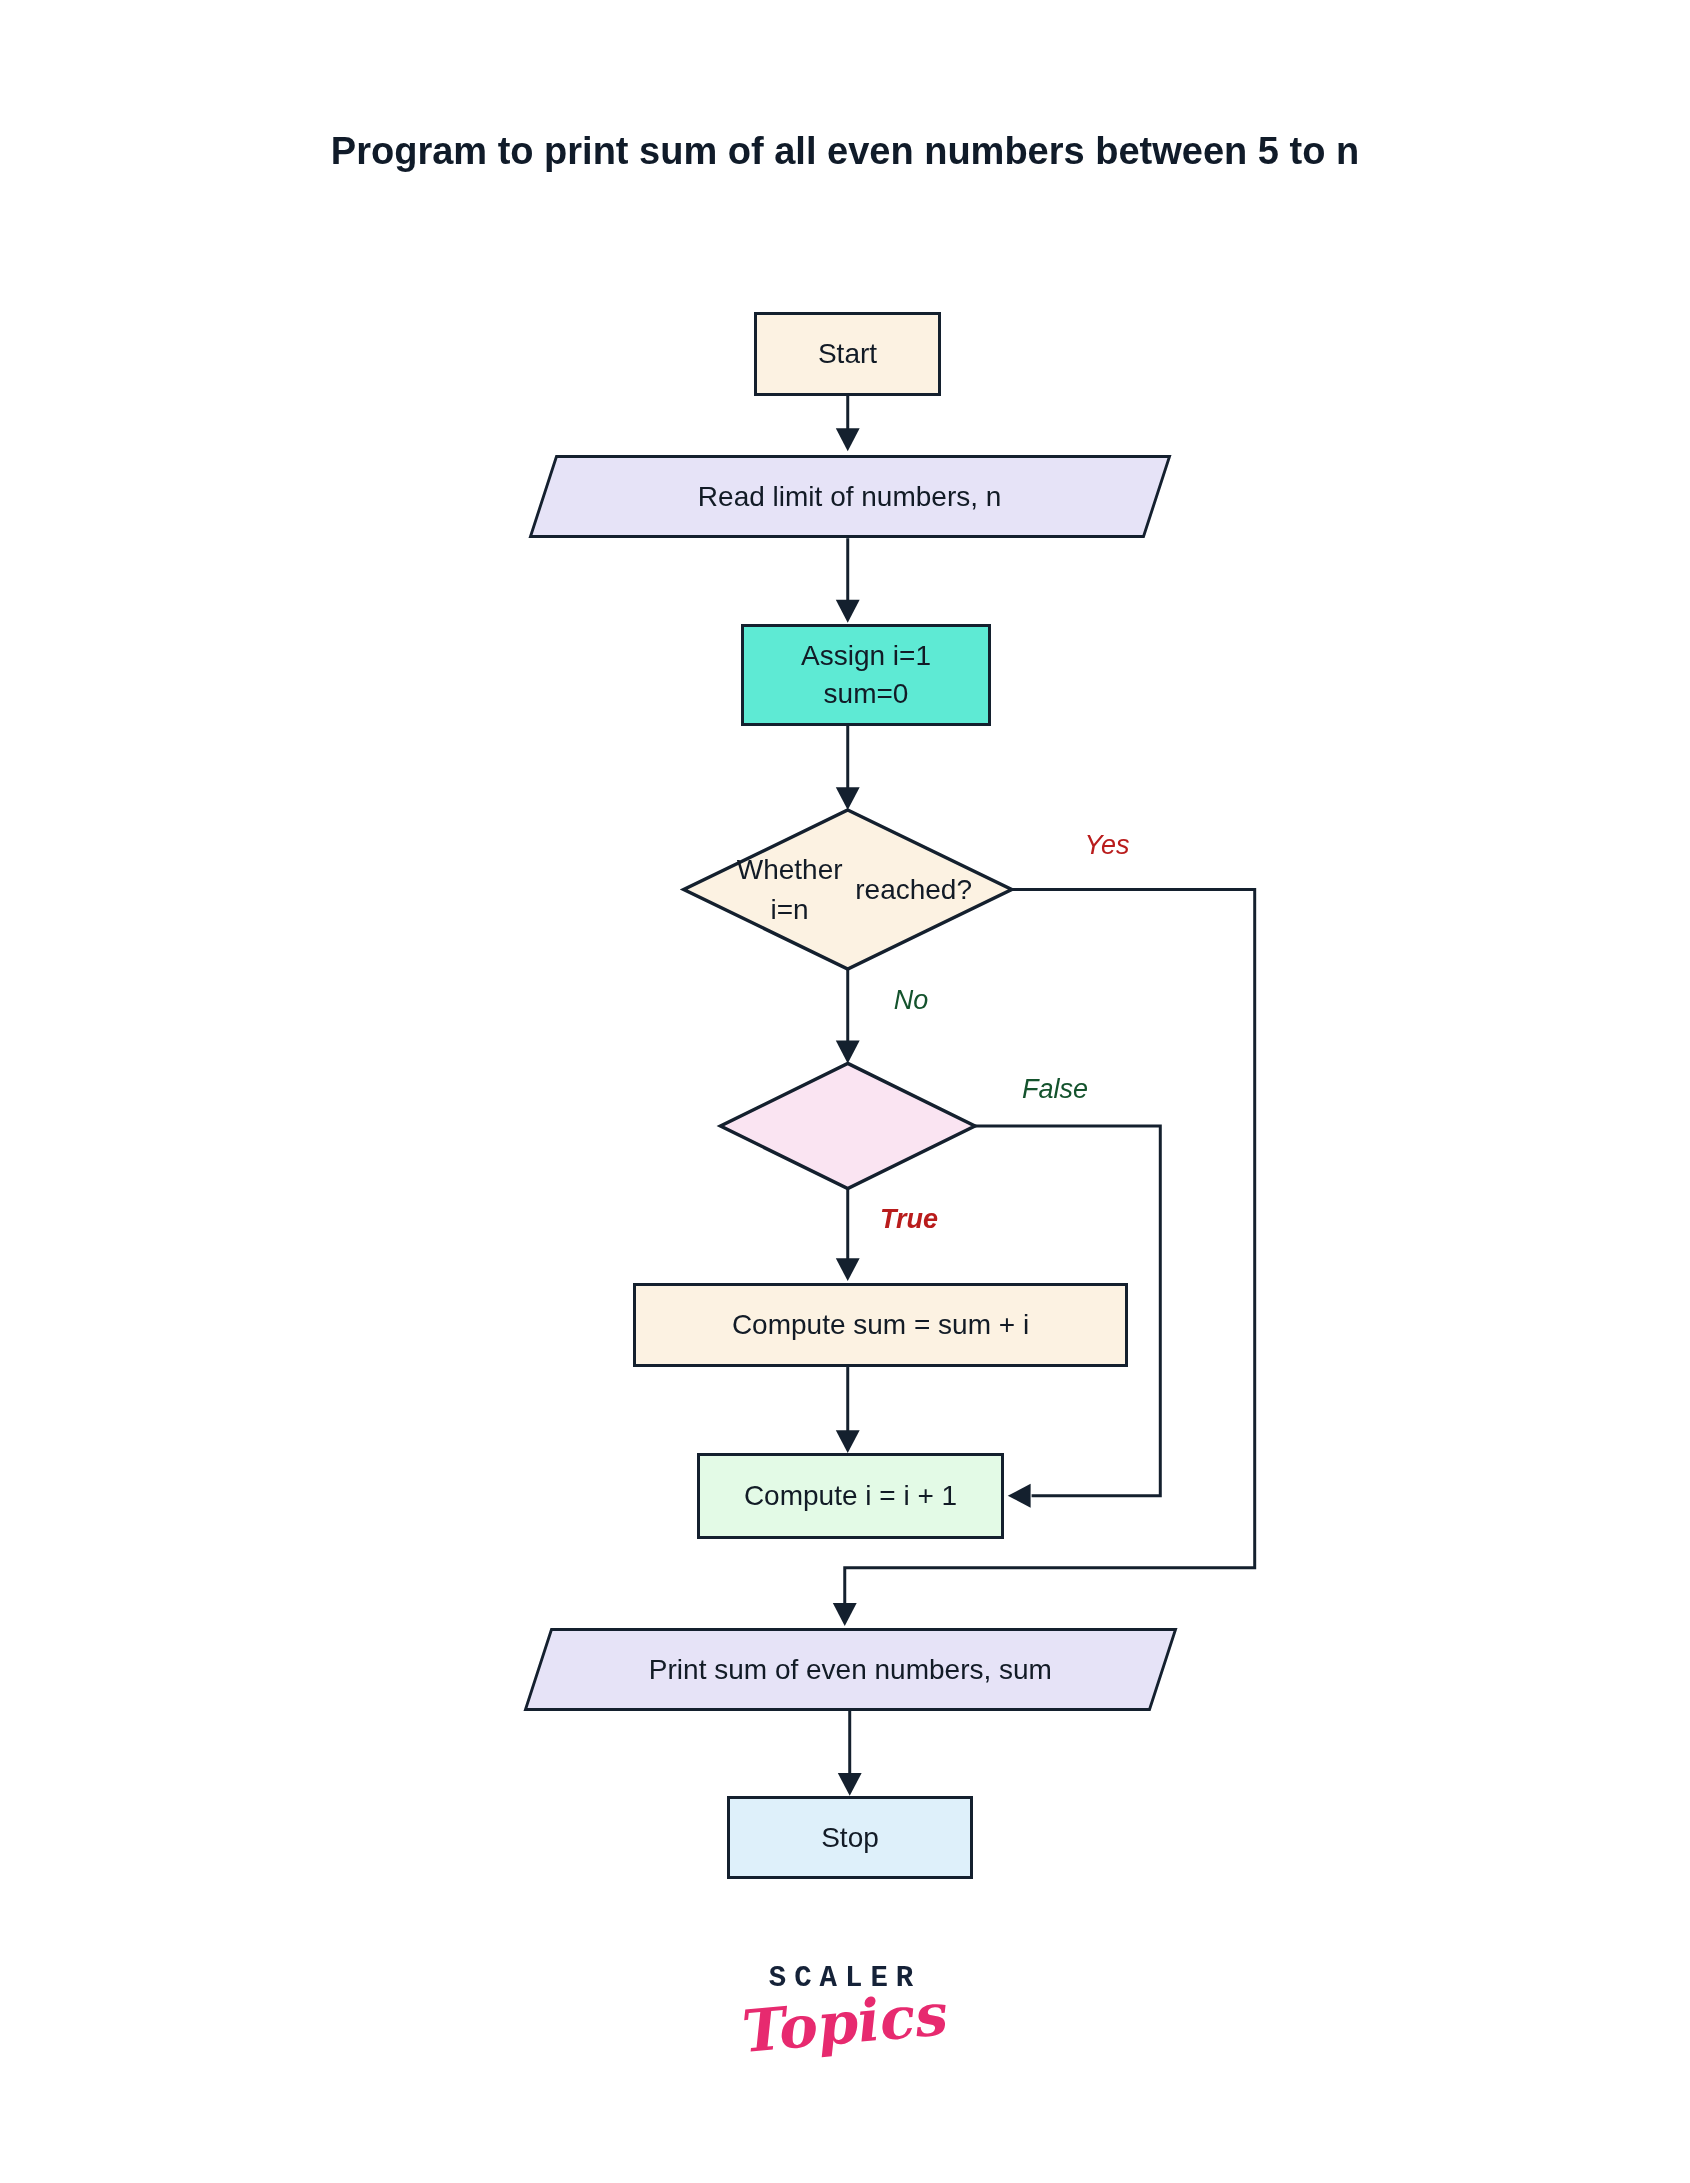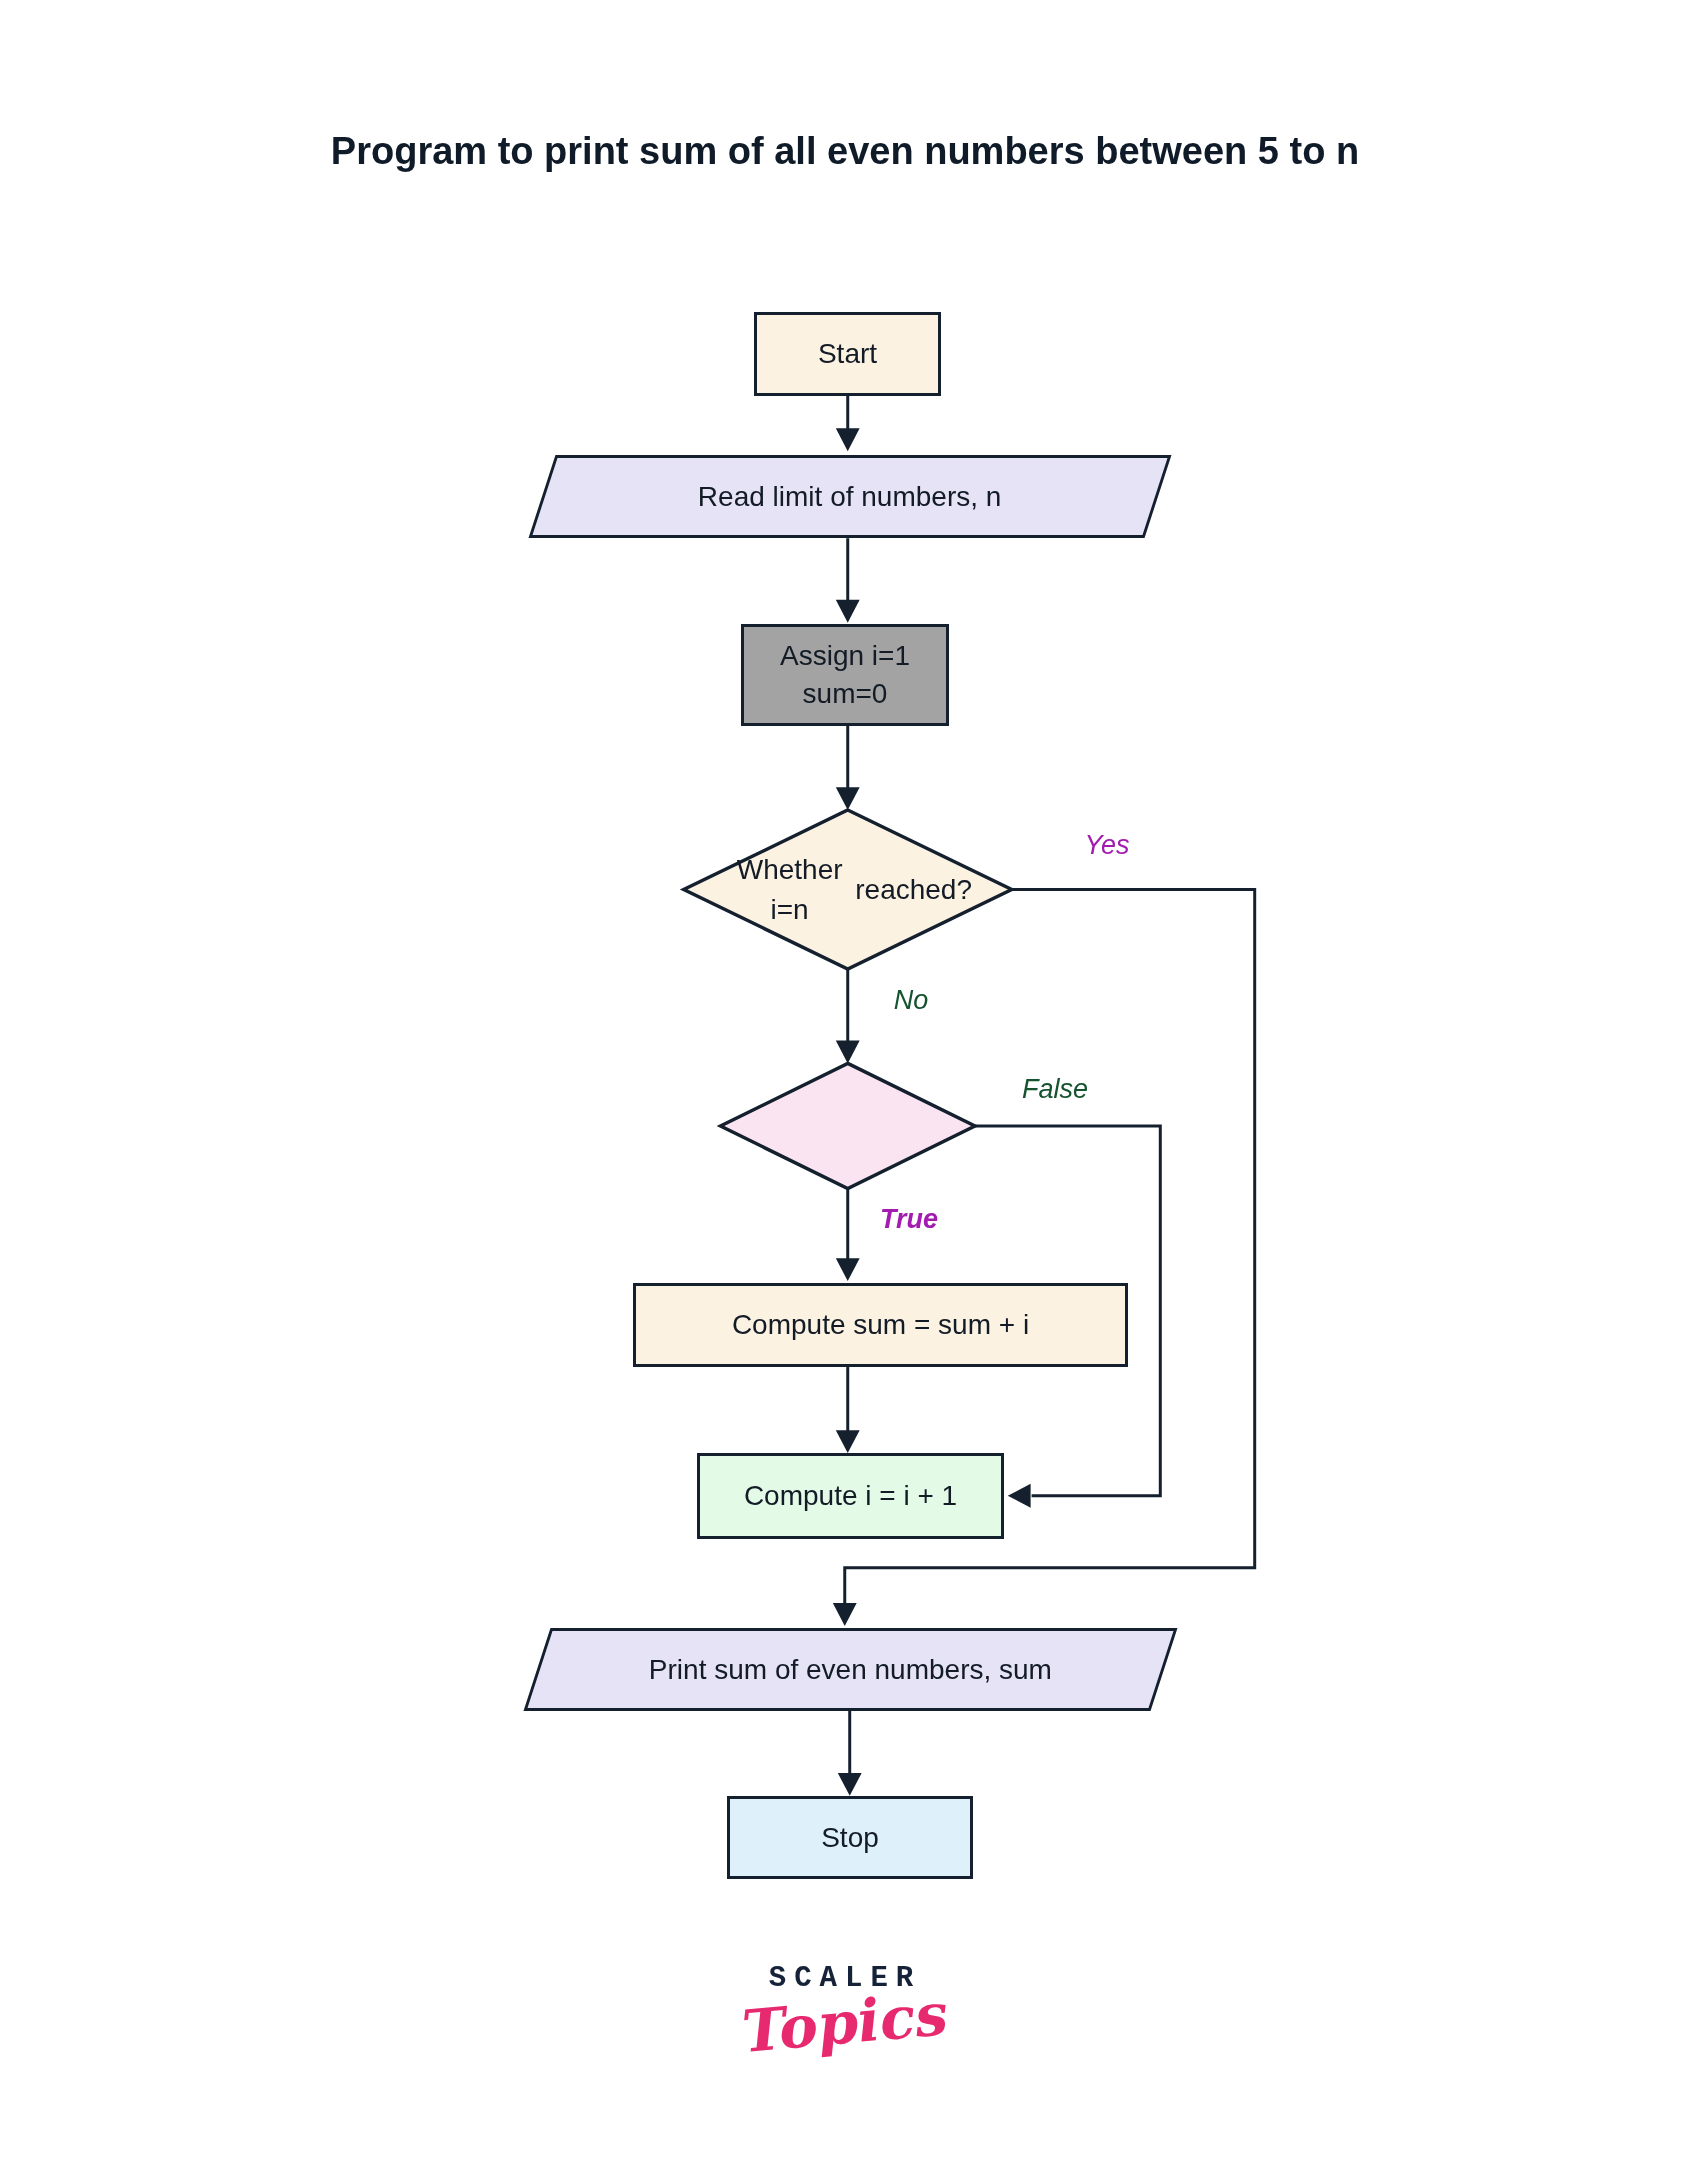--- a/index.html
+++ b/index.html
@@ -17,37 +17,37 @@
     letter-spacing:0px;
   }
   .node{
     position:absolute;box-sizing:border-box;
     border:3.5px solid #14202E;
     display:flex;align-items:center;justify-content:center;
     font-size:28px;color:#121b26;line-height:1.35;text-align:center;
   }
   .node.start{left:754px;top:286px;width:187px;height:84px;background:#FCF2E2;margin-top:26px;}
   .node.read {left:542px;top:455px;width:616px;height:83px;background:#E6E3F7;transform:skewX(-18deg);}
-  .node.assign{left:741px;top:624px;width:208px;height:102px;background:#a3a3a3;}
+  .node.assign{left:741px;top:624px;width:250px;height:102px;background:#5eead4;}
   .node.csum {left:633px;top:1283px;width:495px;height:84px;background:#FCF2E2;}
   .node.ci   {left:697px;top:1453px;width:307px;height:86px;background:#E3FAE6;}
   .node.print{left:537px;top:1628px;width:627px;height:83px;background:#E6E3F7;transform:skewX(-18deg);}
   .node.stop {left:727px;top:1796px;width:246px;height:83px;background:#DEF0FA;}
   .unskew{transform:skewX(18deg);}
   .dtext{
     position:absolute;display:flex;flex-direction:row;align-items:center;justify-content:center;
     font-size:28px;color:#121b26;line-height:1.4;text-align:center;pointer-events:none;
   }
   .dtext.d1{left:724px;top:820px;width:248px;height:139px;}
   .dtext.d2{left:724px;top:1078px;width:248px;height:95px;}
   .edge-label{
     position:absolute;font-size:27px;font-style:italic;white-space:nowrap;
     transform:translate(-50%,-50%);
   }
-  .edge-label.green{color:#a21caf;}
+  .edge-label.green{color:#b91c1c;}
   .edge-label.red{color:#14532d;}
   .lbl-yes{left:1107px;top:845px;}
   .lbl-no{left:911px;top:1000px;}
   .lbl-false{left:1055px;top:1089px;}
   .lbl-true{left:909px;top:1219px;font-weight:bold;}
   .logo{position:absolute;left:0;top:1962px;width:1690px;text-align:center;}
   .logo-brand{
     display:block;font-size:29px;font-weight:800;letter-spacing:8px;
     color:#152238;font-family:Liberation Mono, monospace;
   }

